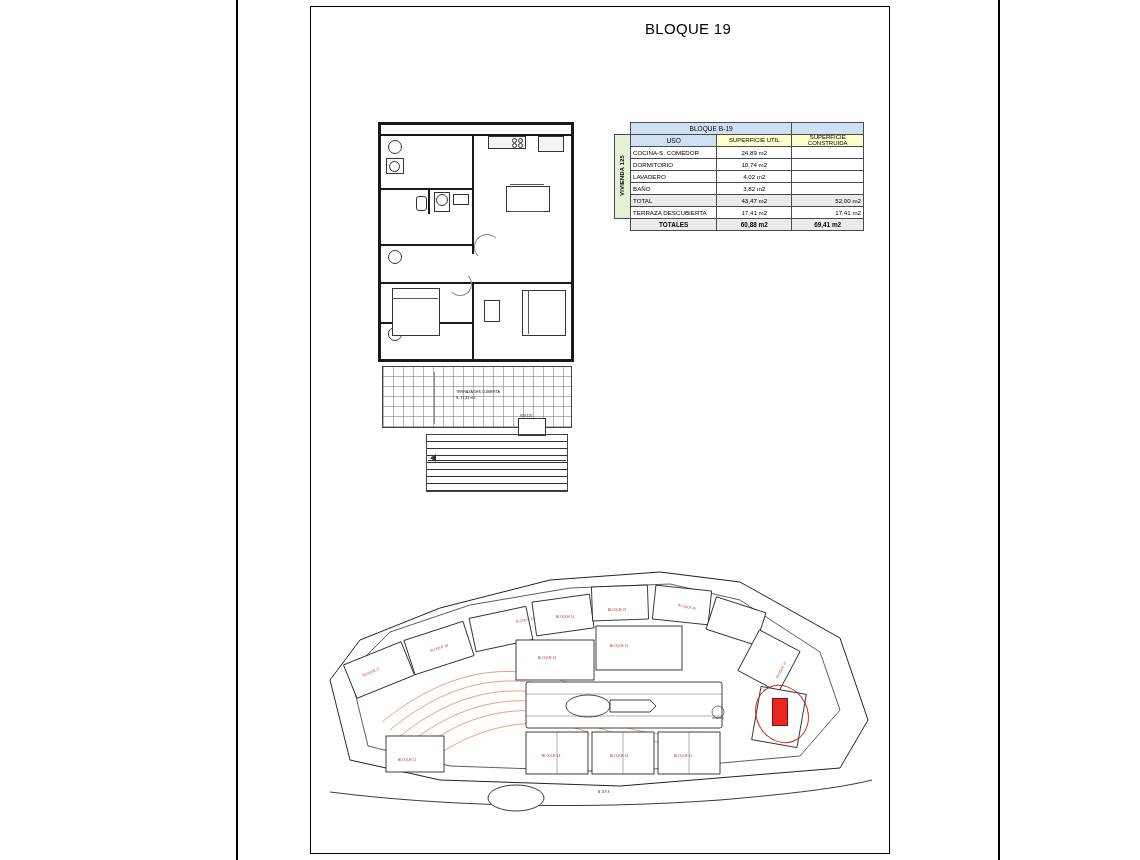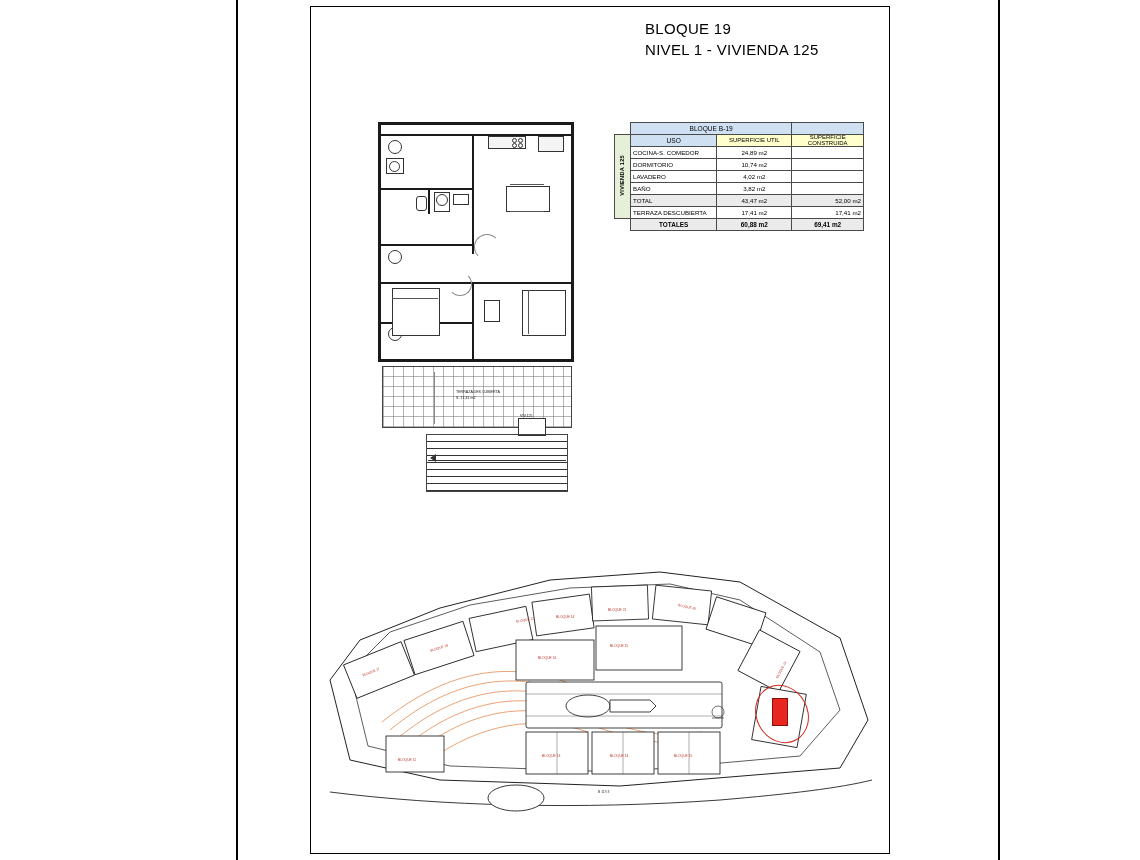--- a/index.html
+++ b/index.html
@@ -103,21 +103,20 @@
 </head>
 <body>
 
 <div class="page">
 
   <div class="frame-outer"></div>
   <div class="frame-inner"></div>
 
   <div class="title-block">
     <div>BLOQUE 19</div>
-    <div>NIVEL 1 - VIVIENDA 125</div>
   </div>
 
   <table class="surf-table">
     <tbody>
         <tr>
       <td class="cell-green" style="border:none;background:#fff;"></td>
       <td class="hdr-blue" colspan="2">BLOQUE B-19</td>
       <td class="hdr-blue"></td>
     </tr>
     <tr>

